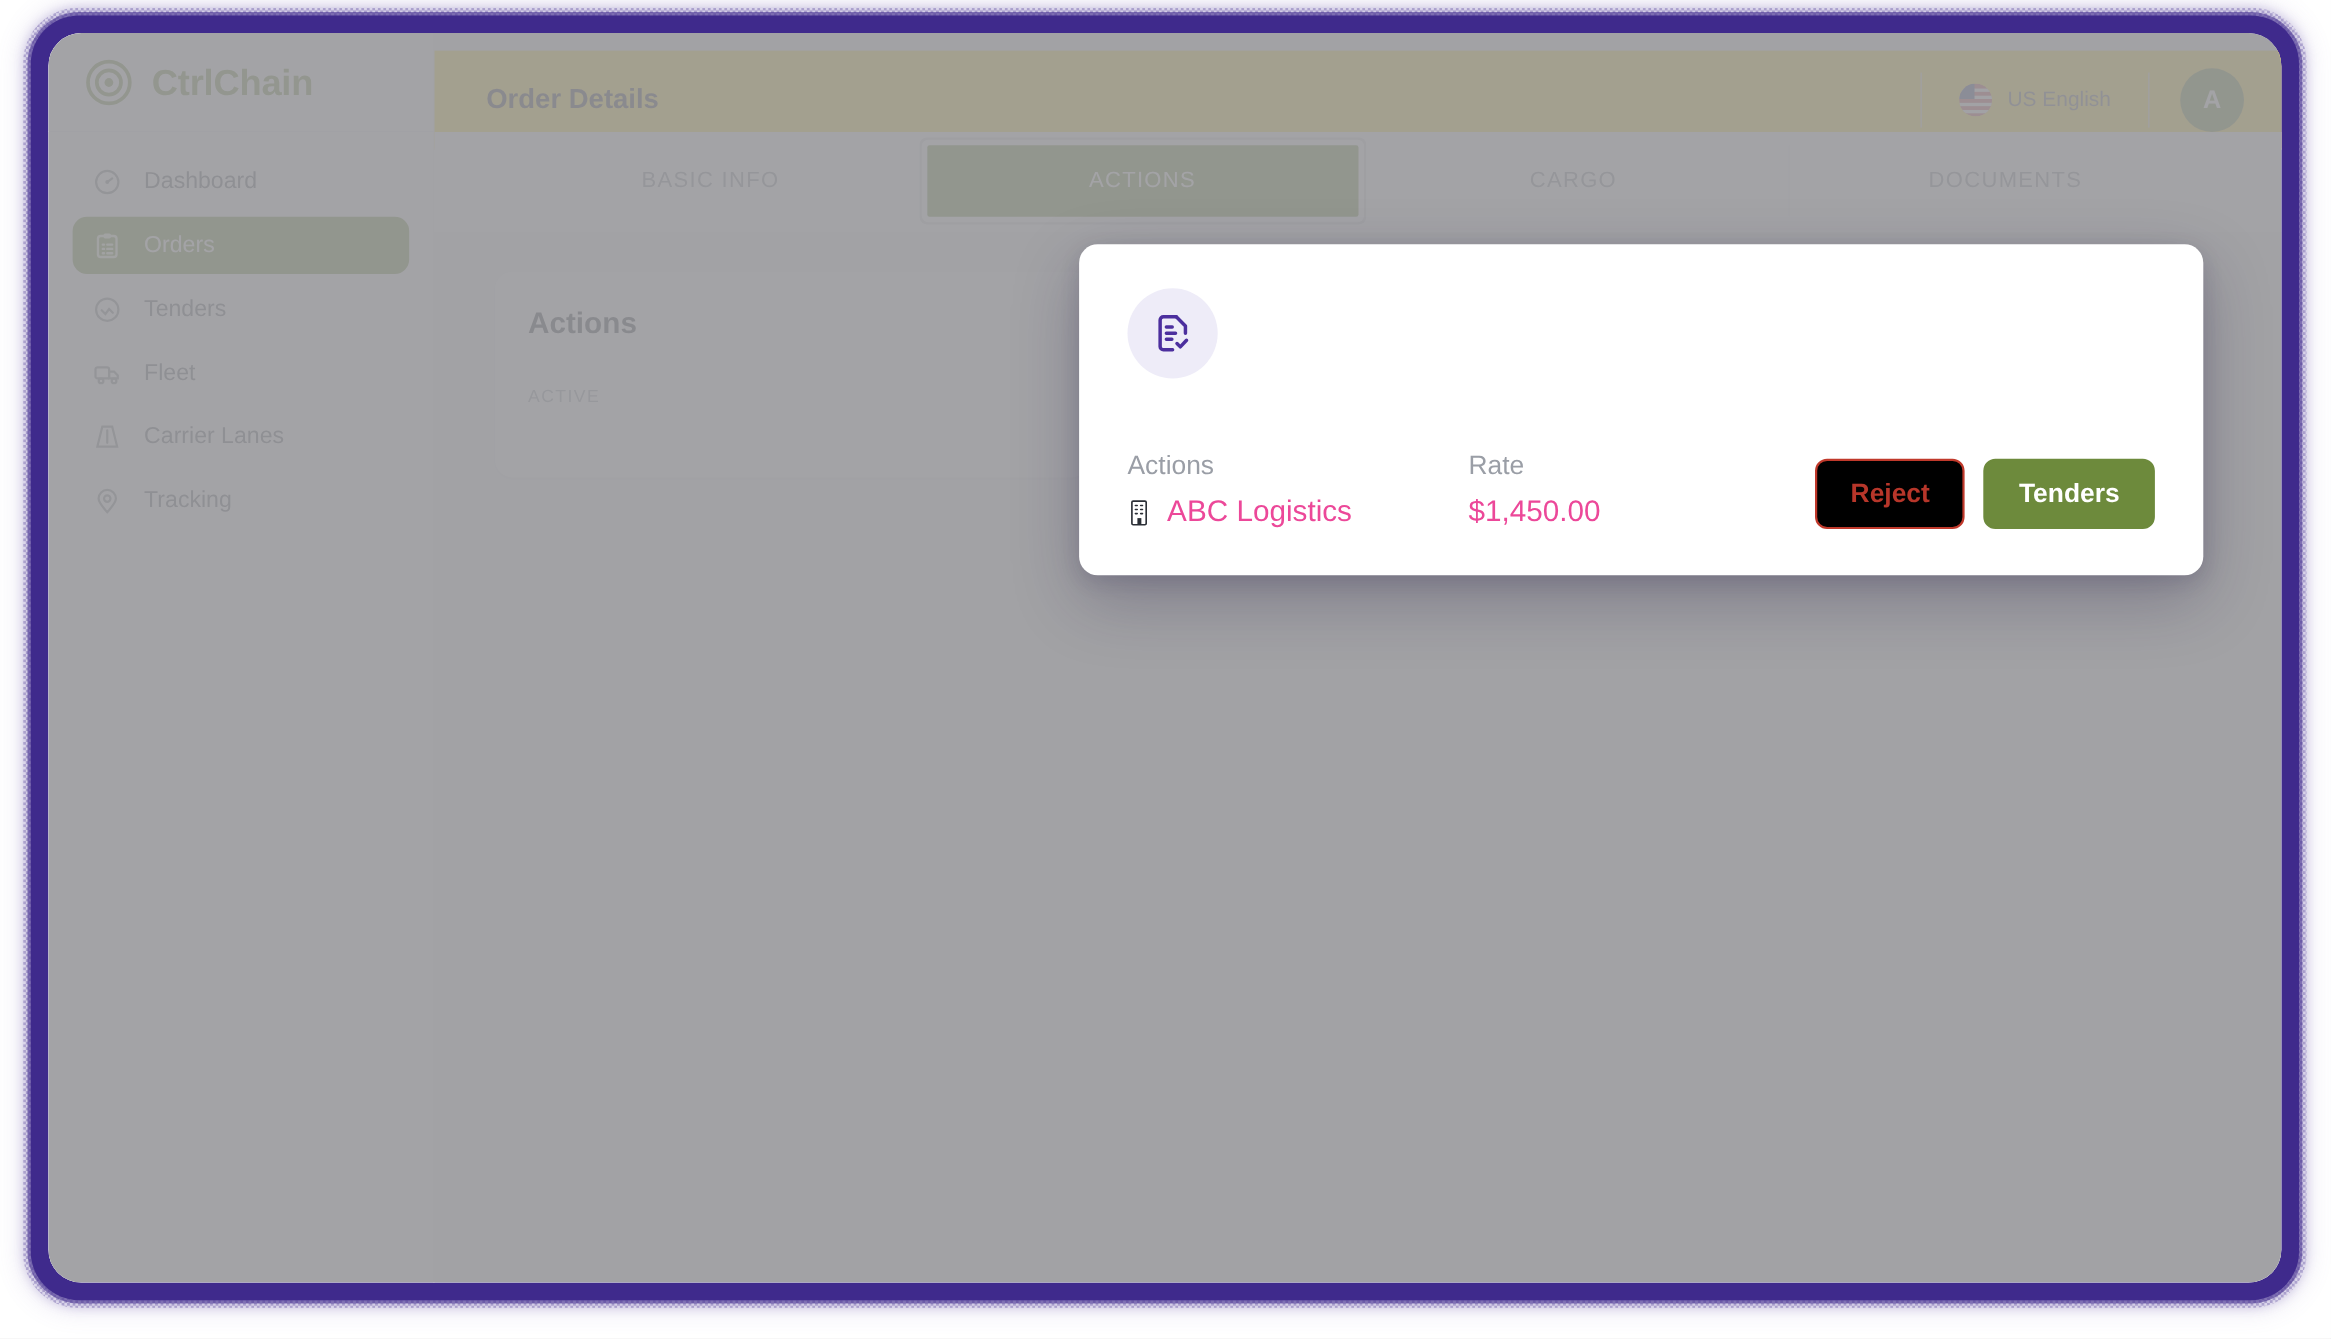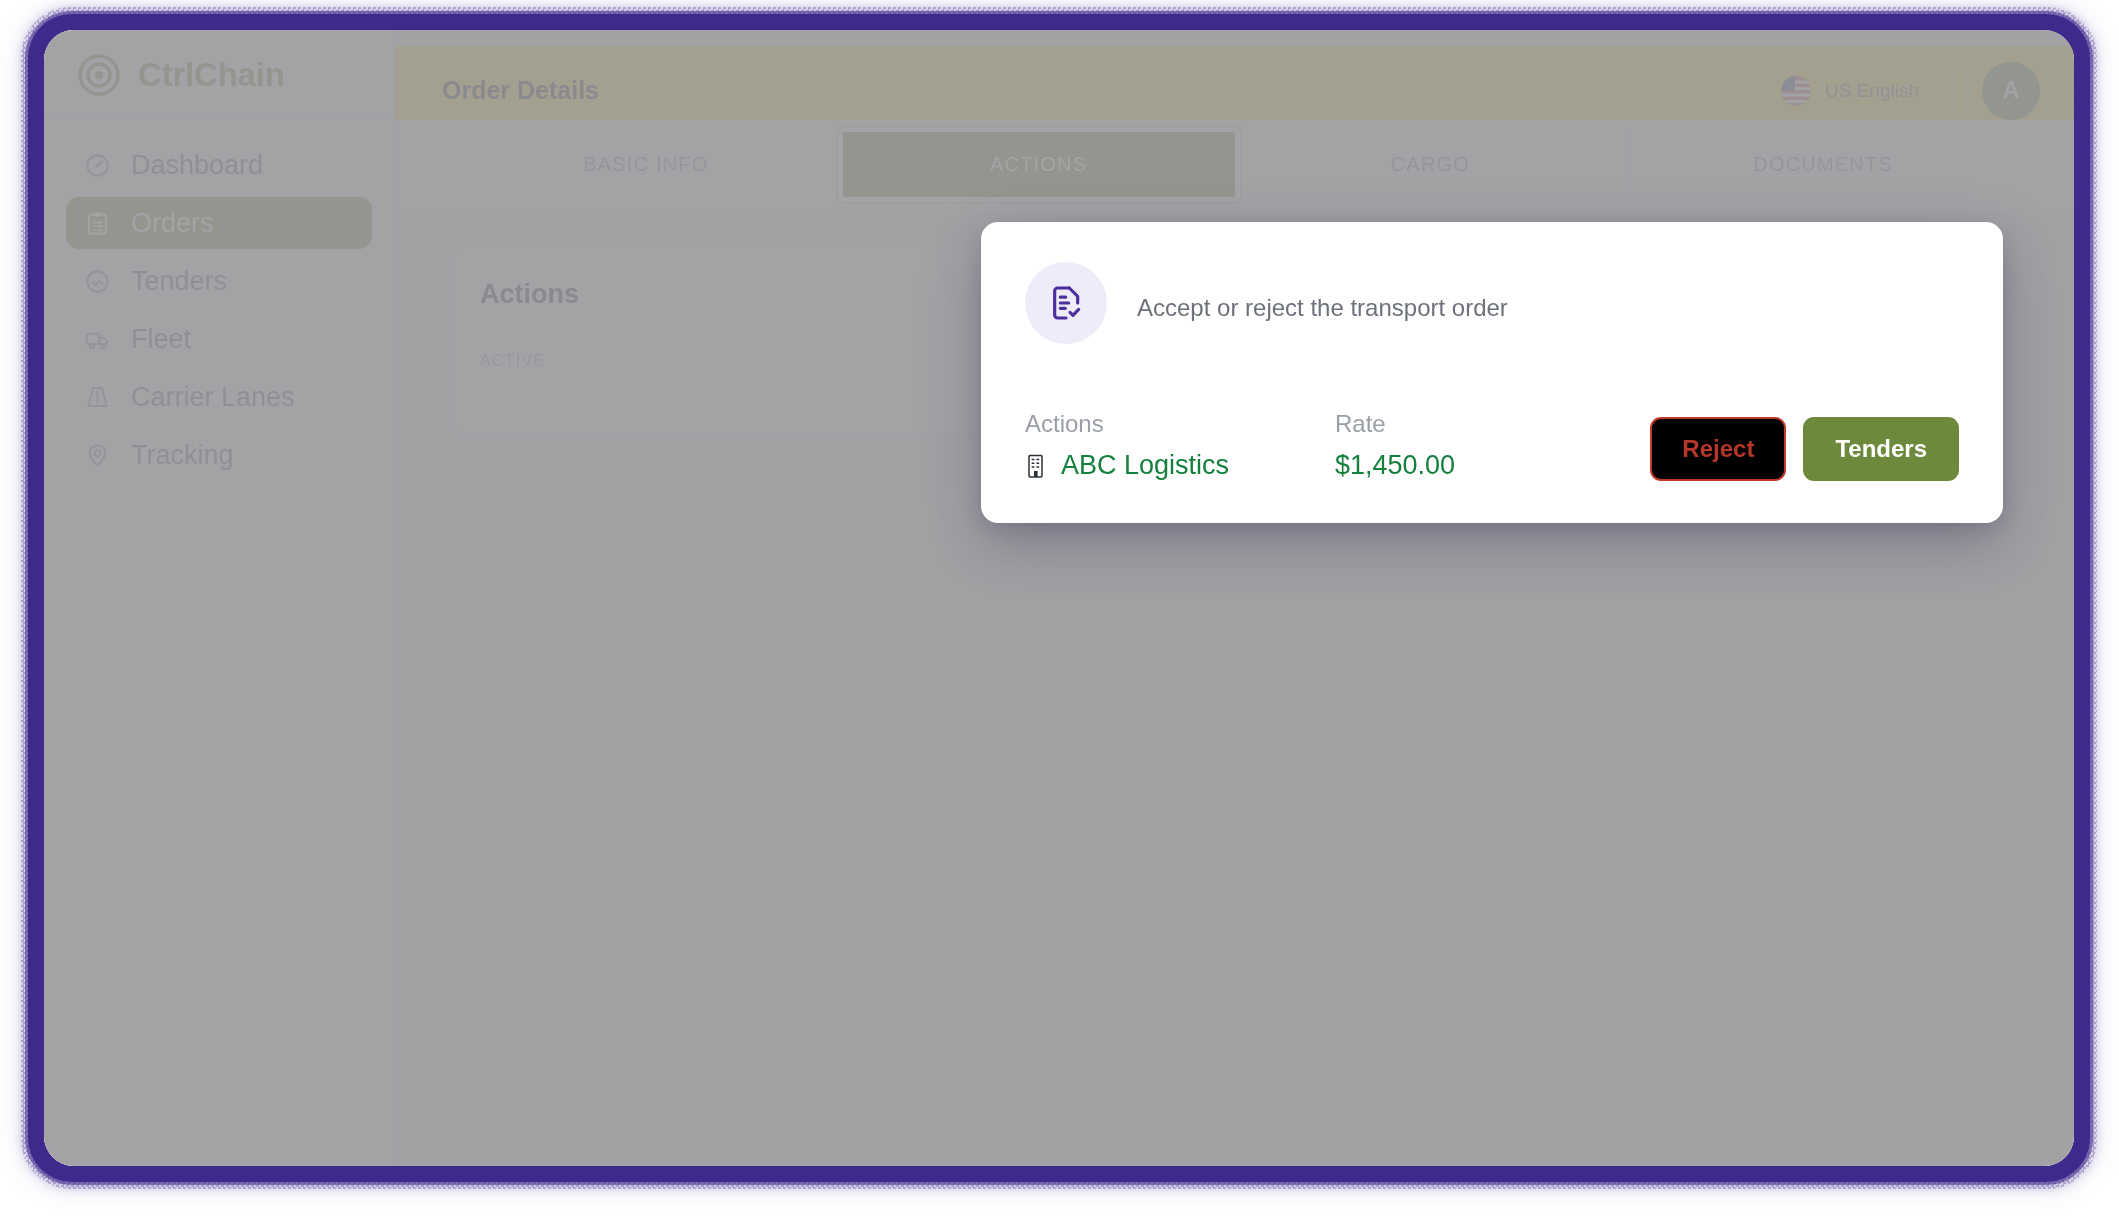--- a/index.html
+++ b/index.html
@@ -84,21 +84,21 @@
   }
   #nav { padding: 19px 22px 0 22px; display: flex; flex-direction: column; gap: 6px; }
   .nav-item {
     display: flex;
     align-items: center;
     gap: 20px;
     height: 52px;
     padding: 0 18px;
     border-radius: 13px;
     color: #5d6169;
-    font-size: 27px;
+    font-size: 21px;
     cursor: pointer;
   }
   .nav-item .nav-ico { width: 27px; height: 27px; flex: none; opacity: .75; }
   .nav-item.active {
     background: #76903f;
     color: #ffffff;
     font-weight: 500;
   }
   .nav-item.active .nav-ico { opacity: 1; }
 
@@ -245,21 +245,21 @@
     font-size: 21px;
     font-weight: bold;
     color: #2c3038;
     margin-bottom: 28px;
   }
   #details-row { display: flex; align-items: flex-end; }
   .detail-field { width: 310px; }
   .detail-key { font-size: 24px; color: #9a9ea6; margin-bottom: 12px; }
   .detail-val {
     font-size: 27px;
-    color: #15803d;
+    color: #ec4899;
     display: flex; align-items: center; gap: 14px;
   }
   .detail-val .b-ico { width: 22px; height: 26px; flex: none; }
 
   #modal-buttons { margin-left: auto; display: flex; align-items: center; gap: 17px; }
   .btn {
     height: 64px;
     border-radius: 11px;
     font-size: 24px;
     font-weight: bold;
@@ -421,21 +421,20 @@
   <div id="modal-head">
     <span id="modal-icon-wrap">
       <svg viewBox="0 0 24 24" width="40" height="40" fill="none" stroke="#4c2f9e" stroke-width="1.9" stroke-linecap="round" stroke-linejoin="round">
         <path d="M14 3H7a1.8 1.8 0 00-1.8 1.8v14.4A1.8 1.8 0 007 21h5"></path>
         <path d="M14 3l5 5v4"></path>
         <path d="M8.6 8.5h3.2M8.6 12h5M8.6 15.2h3"></path>
         <path d="M14.4 17.6l1.8 1.8 3.4-3.6"></path>
       </svg>
     </span>
     <div>
-      <div id="modal-subtitle">Accept or reject the transport order</div>
     </div>
   </div>
 
   <div id="modal-body">
 
     <div id="details-row">
 
       <div class="detail-field">
         <div class="detail-key">Actions</div>
         <div class="detail-val">

